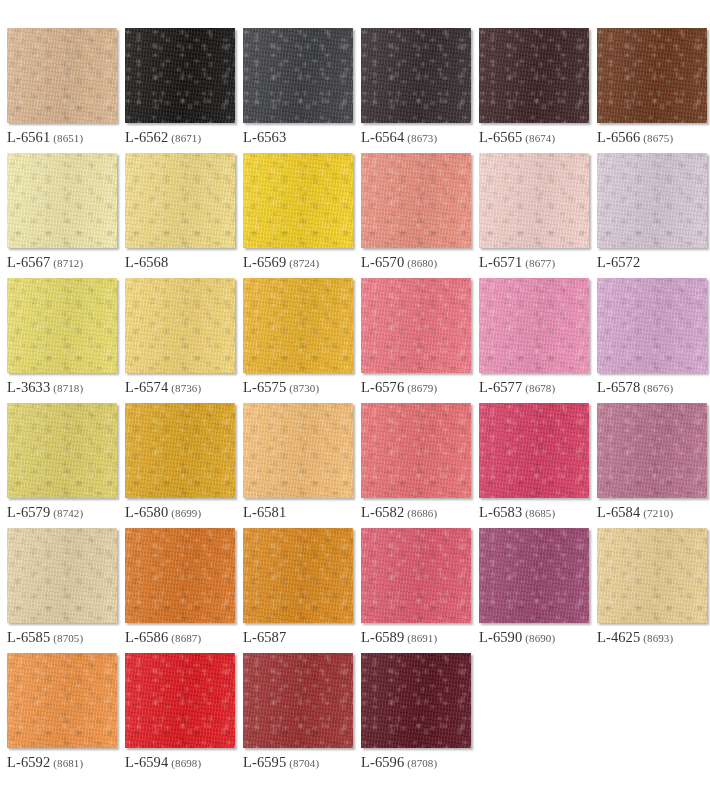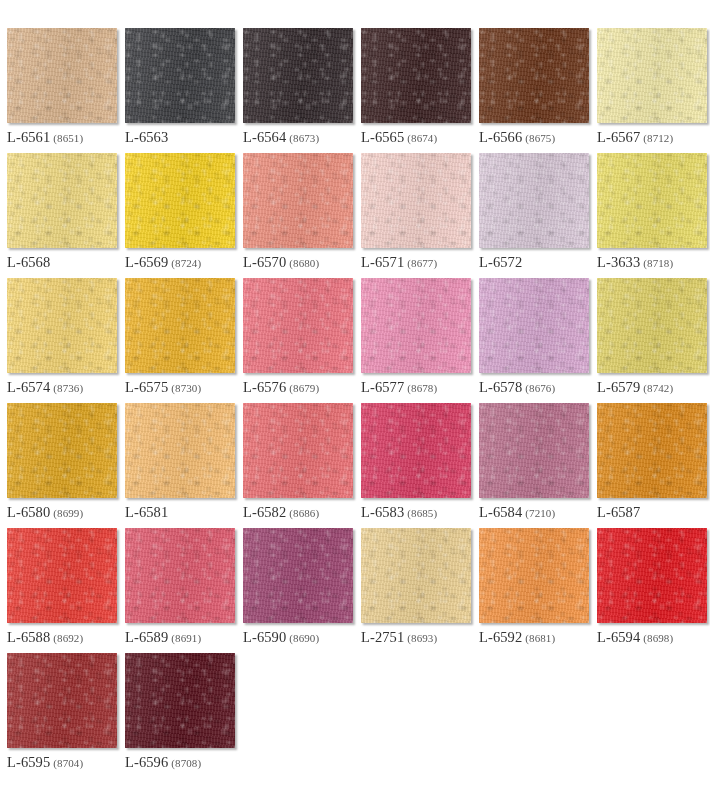--- a/index.html
+++ b/index.html
@@ -100,20 +100,24 @@
 </head>
 <body>
 
 <div id="swatch-sheet">
   <div class="swatch-grid">
       <div class="swatch-cell">
         <div class="swatch-chip" style="background-color: rgb(222, 183, 143);"></div>
         <div class="swatch-label"><span class="swatch-name">L-6561</span><span class="swatch-code">(8651)</span></div>
       </div>
       <div class="swatch-cell">
+        <div class="swatch-chip" style="background-color: rgb(19, 17, 15);"></div>
+        <div class="swatch-label"><span class="swatch-name">L-6562</span><span class="swatch-code">(8671)</span></div>
+      </div>
+      <div class="swatch-cell">
         <div class="swatch-chip" style="background-color: rgb(58, 59, 63);"></div>
         <div class="swatch-label"><span class="swatch-name">L-6563</span><span class="swatch-code"></span></div>
       </div>
       <div class="swatch-cell">
         <div class="swatch-chip" style="background-color: rgb(49, 39, 42);"></div>
         <div class="swatch-label"><span class="swatch-name">L-6564</span><span class="swatch-code">(8673)</span></div>
       </div>
       <div class="swatch-cell">
         <div class="swatch-chip" style="background-color: rgb(59, 32, 33);"></div>
         <div class="swatch-label"><span class="swatch-name">L-6565</span><span class="swatch-code">(8674)</span></div>
@@ -188,38 +192,42 @@
       </div>
       <div class="swatch-cell">
         <div class="swatch-chip" style="background-color: rgb(220, 58, 98);"></div>
         <div class="swatch-label"><span class="swatch-name">L-6583</span><span class="swatch-code">(8685)</span></div>
       </div>
       <div class="swatch-cell">
         <div class="swatch-chip" style="background-color: rgb(188, 113, 142);"></div>
         <div class="swatch-label"><span class="swatch-name">L-6584</span><span class="swatch-code">(7210)</span></div>
       </div>
       <div class="swatch-cell">
+        <div class="swatch-chip" style="background-color: rgb(233, 214, 168);"></div>
+        <div class="swatch-label"><span class="swatch-name">L-6585</span><span class="swatch-code">(8705)</span></div>
+      </div>
+      <div class="swatch-cell">
+        <div class="swatch-chip" style="background-color: rgb(222, 115, 32);"></div>
+        <div class="swatch-label"><span class="swatch-name">L-6586</span><span class="swatch-code">(8687)</span></div>
+      </div>
+      <div class="swatch-cell">
         <div class="swatch-chip" style="background-color: rgb(224, 138, 24);"></div>
         <div class="swatch-label"><span class="swatch-name">L-6587</span><span class="swatch-code"></span></div>
       </div>
       <div class="swatch-cell">
-        <div class="swatch-chip" style="background-color: rgb(238, 59, 51);"></div>
-        <div class="swatch-label"><span class="swatch-name">L-6588</span><span class="swatch-code">(8692)</span></div>
-      </div>
-      <div class="swatch-cell">
         <div class="swatch-chip" style="background-color: rgb(227, 89, 110);"></div>
         <div class="swatch-label"><span class="swatch-name">L-6589</span><span class="swatch-code">(8691)</span></div>
       </div>
       <div class="swatch-cell">
         <div class="swatch-chip" style="background-color: rgb(157, 68, 112);"></div>
         <div class="swatch-label"><span class="swatch-name">L-6590</span><span class="swatch-code">(8690)</span></div>
       </div>
       <div class="swatch-cell">
         <div class="swatch-chip" style="background-color: rgb(239, 211, 148);"></div>
-        <div class="swatch-label"><span class="swatch-name">L-2751</span><span class="swatch-code">(8693)</span></div>
+        <div class="swatch-label"><span class="swatch-name">L-4625</span><span class="swatch-code">(8693)</span></div>
       </div>
       <div class="swatch-cell">
         <div class="swatch-chip" style="background-color: rgb(248, 149, 67);"></div>
         <div class="swatch-label"><span class="swatch-name">L-6592</span><span class="swatch-code">(8681)</span></div>
       </div>
       <div class="swatch-cell">
         <div class="swatch-chip" style="background-color: rgb(230, 20, 28);"></div>
         <div class="swatch-label"><span class="swatch-name">L-6594</span><span class="swatch-code">(8698)</span></div>
       </div>
       <div class="swatch-cell">

